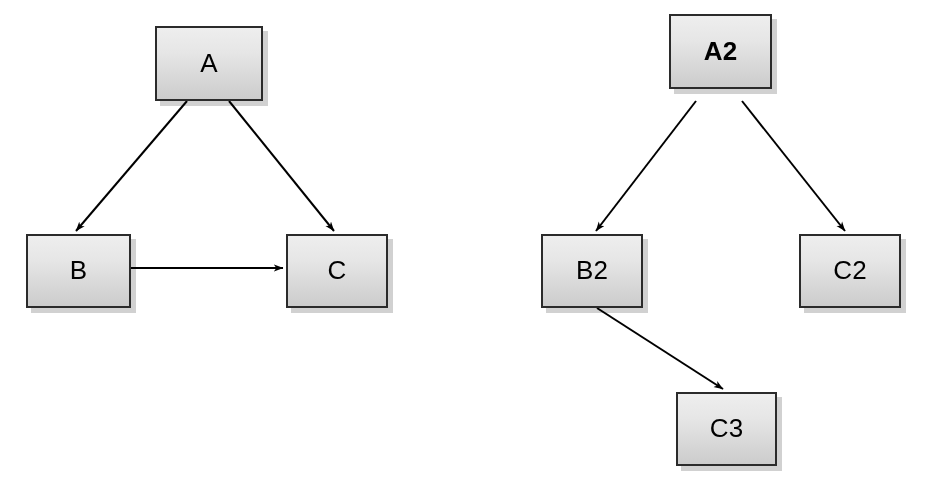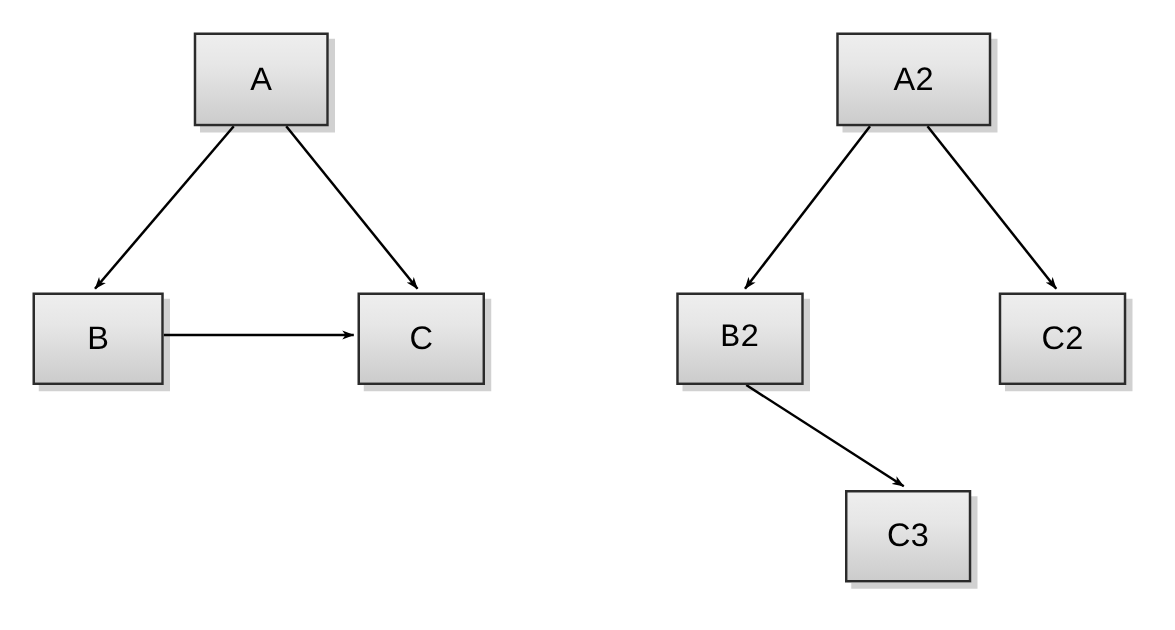--- a/index.html
+++ b/index.html
@@ -73,24 +73,24 @@
   <div id="nodes-layer">
       <div class="node" style="left: 155px; top: 26px; width: 108px; height: 75px;">
         <span class="node-label">A</span>
       </div>
       <div class="node" style="left: 26px; top: 234px; width: 105px; height: 74px;">
         <span class="node-label">B</span>
       </div>
       <div class="node" style="left: 286px; top: 234px; width: 102px; height: 74px;">
         <span class="node-label">C</span>
       </div>
-      <div class="node" style="left: 669px; top: 26px; width: 124px; height: 75px;">
+      <div class="node" style="left: 669px; top: 14px; width: 103px; height: 75px; font-weight: bold;">
         <span class="node-label">A2</span>
       </div>
-      <div class="node" style="left: 541px; top: 234px; width: 102px; height: 74px; font-family: Liberation Mono, monospace;">
+      <div class="node" style="left: 541px; top: 234px; width: 102px; height: 74px;">
         <span class="node-label">B2</span>
       </div>
       <div class="node" style="left: 799px; top: 234px; width: 102px; height: 74px;">
         <span class="node-label">C2</span>
       </div>
       <div class="node" style="left: 676px; top: 392px; width: 101px; height: 74px; text-align: right;">
         <span class="node-label">C3</span>
       </div>
     </div>
 

